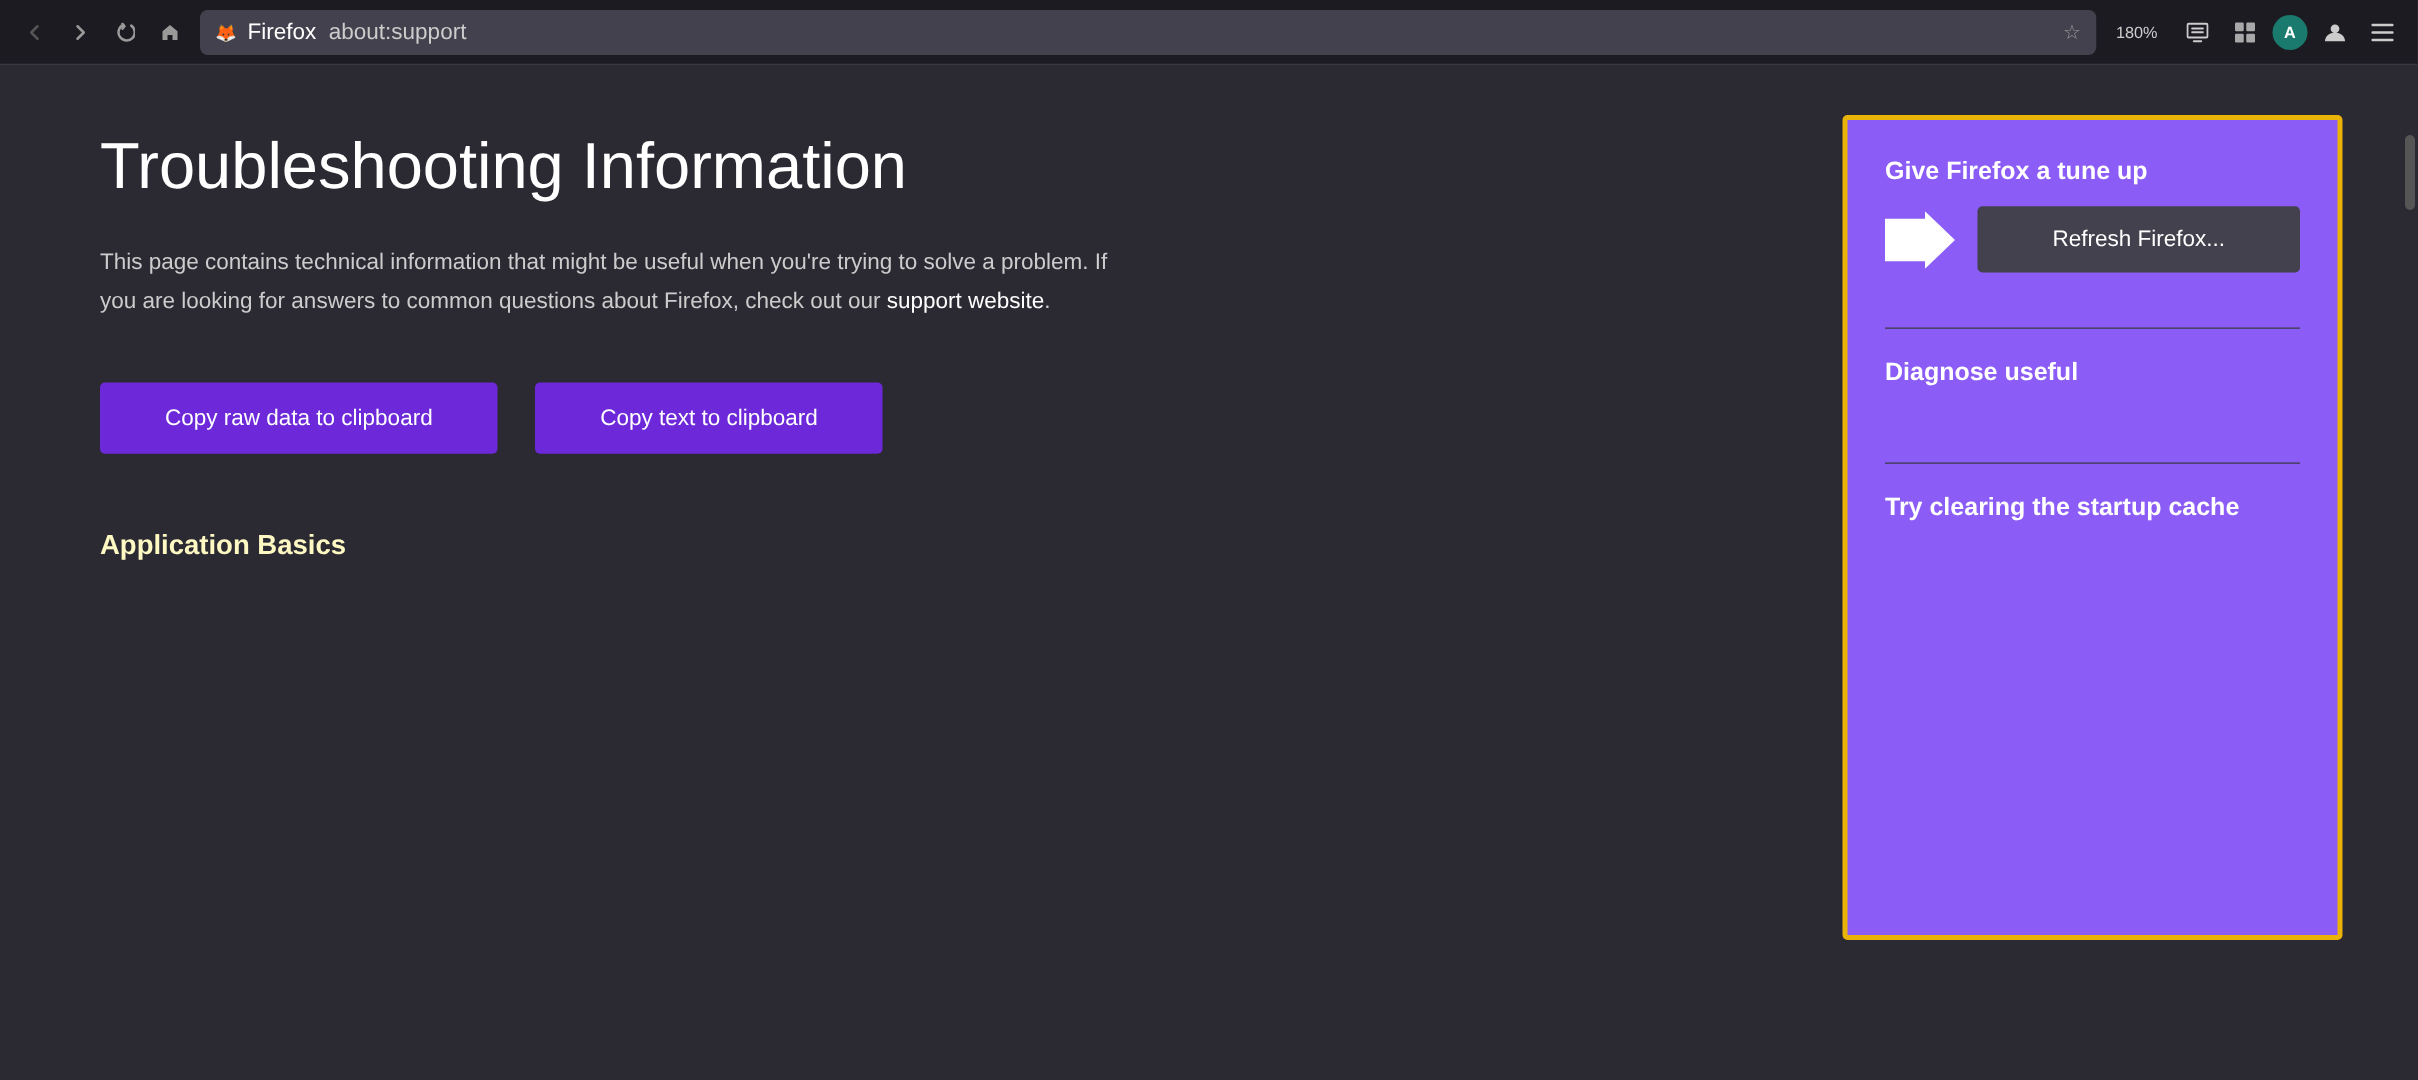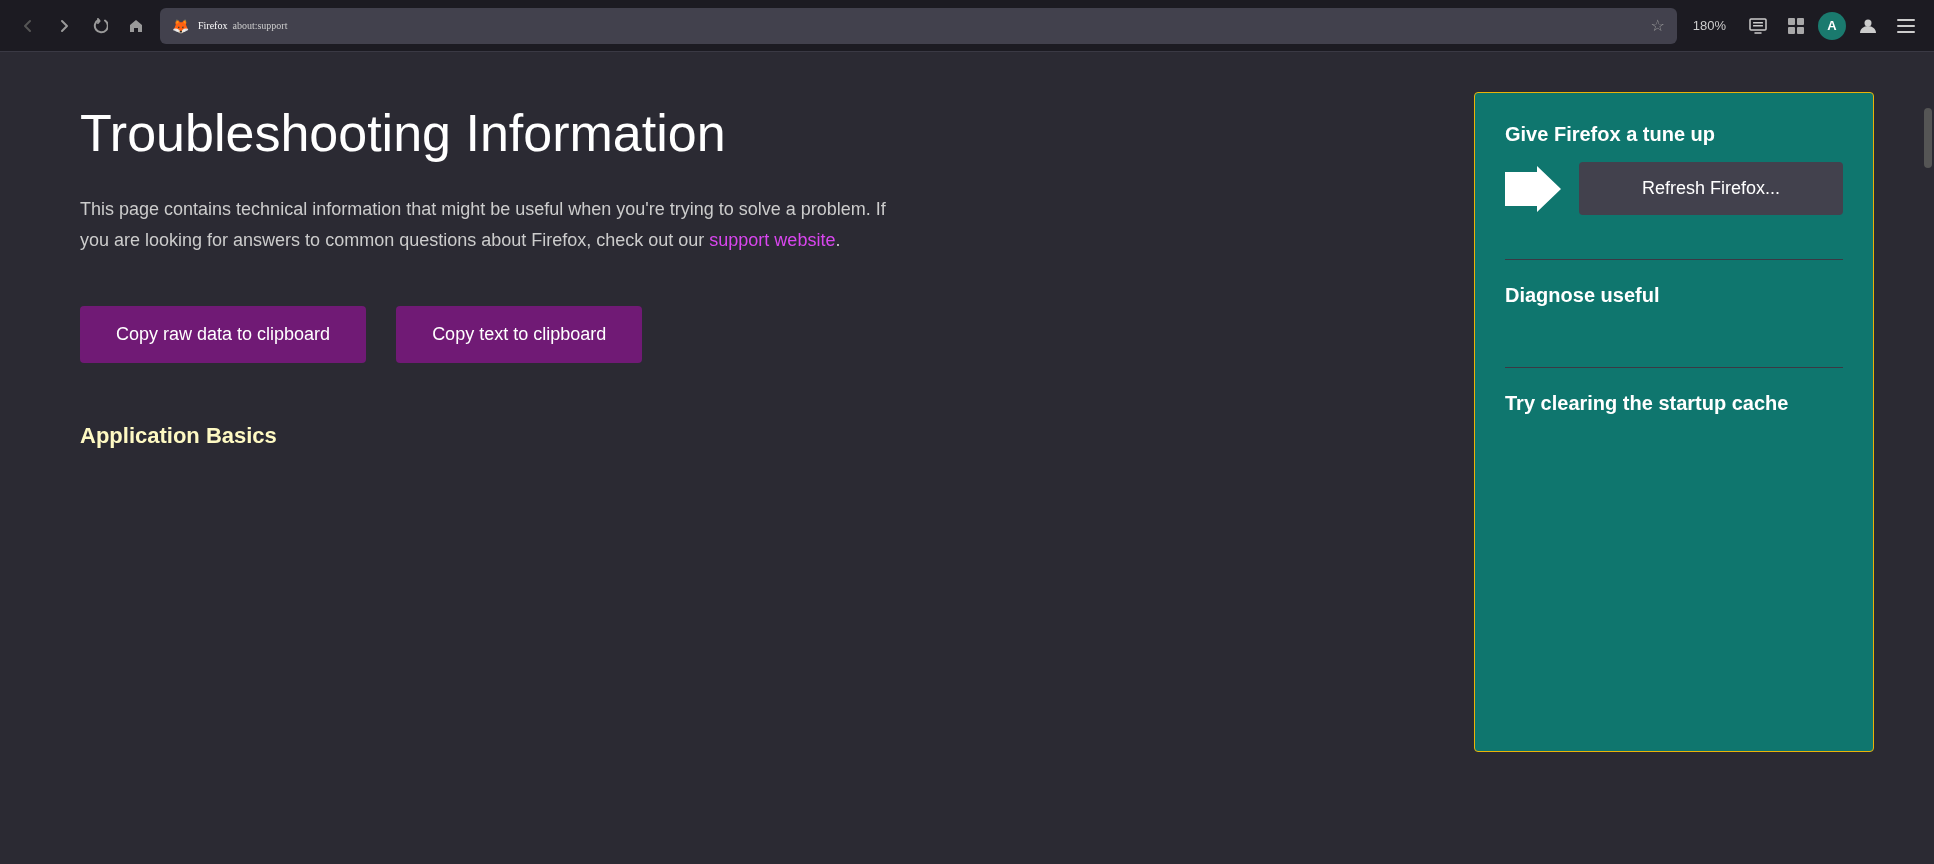--- a/index.html
+++ b/index.html
@@ -60,23 +60,22 @@
       width: 18px;
       height: 18px;
       display: flex;
       align-items: center;
       justify-content: center;
       font-size: 14px;
     }
 
     .address-text {
       color: #ccc;
-      font-size: 10px;
+      font-size: 18px;
       flex: 1;
-      font-family: Liberation Serif, serif;
     }
 
     .address-text .domain {
       color: #fff;
     }
 
     .star-btn {
       color: #9a9a9a;
       font-size: 16px;
       cursor: pointer;
@@ -167,54 +166,54 @@
 
     .page-description {
       font-size: 18px;
       color: #ccc;
       line-height: 1.7;
       max-width: 820px;
       margin-bottom: 50px;
     }
 
     .page-description a {
-      color: #d946ef;
+      color: #ffffff;
       text-decoration: none;
     }
 
     .action-buttons {
       display: flex;
       gap: 30px;
       margin-bottom: 60px;
     }
 
     .action-btn {
-      background: #701a75;
+      background: #6d28d9;
       border: none;
       color: #fff;
       font-size: 18px;
-      padding: 18px 36px;
+      padding: 18px 52px;
       border-radius: 4px;
       cursor: pointer;
     }
 
     .section-title {
       font-size: 22px;
       font-weight: bold;
       color: #fef9c3;
       margin-bottom: 20px;
     }
 
     
     .sidebar-panel {
       width: 400px;
       min-width: 400px;
       margin: 40px 60px 40px 20px;
-      background: #0f766e;
-      border: 1px solid #eab308;
+      background: #8b5cf6;
+      border: 4px solid #eab308;
       border-radius: 4px;
       padding: 30px;
       display: flex;
       flex-direction: column;
       gap: 0;
     }
 
     .panel-section {
       margin-bottom: 28px;
     }

